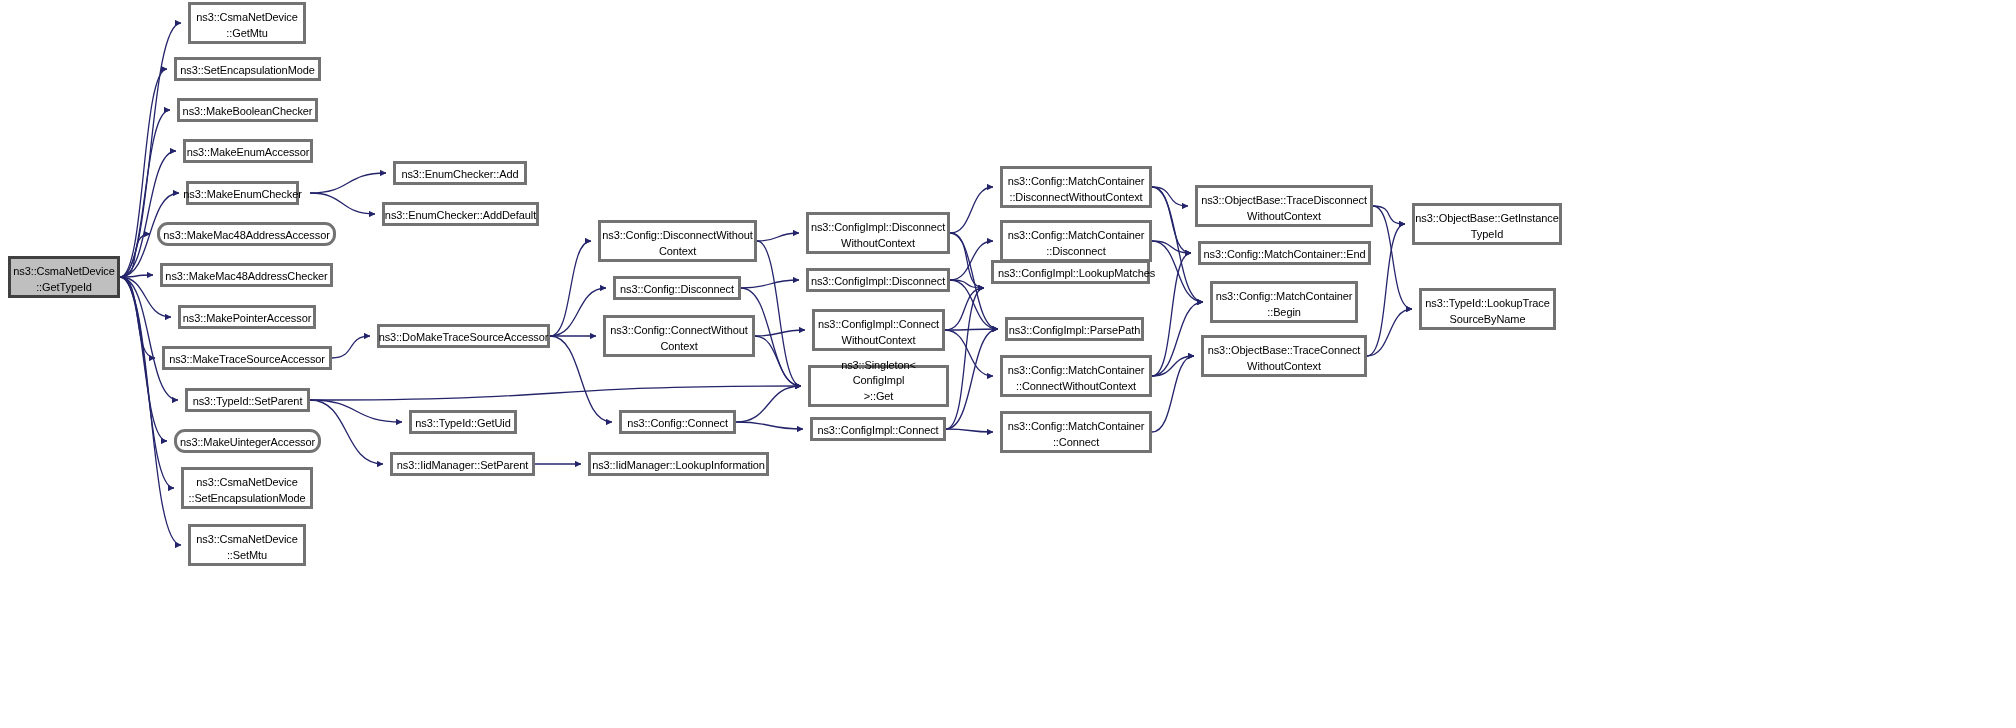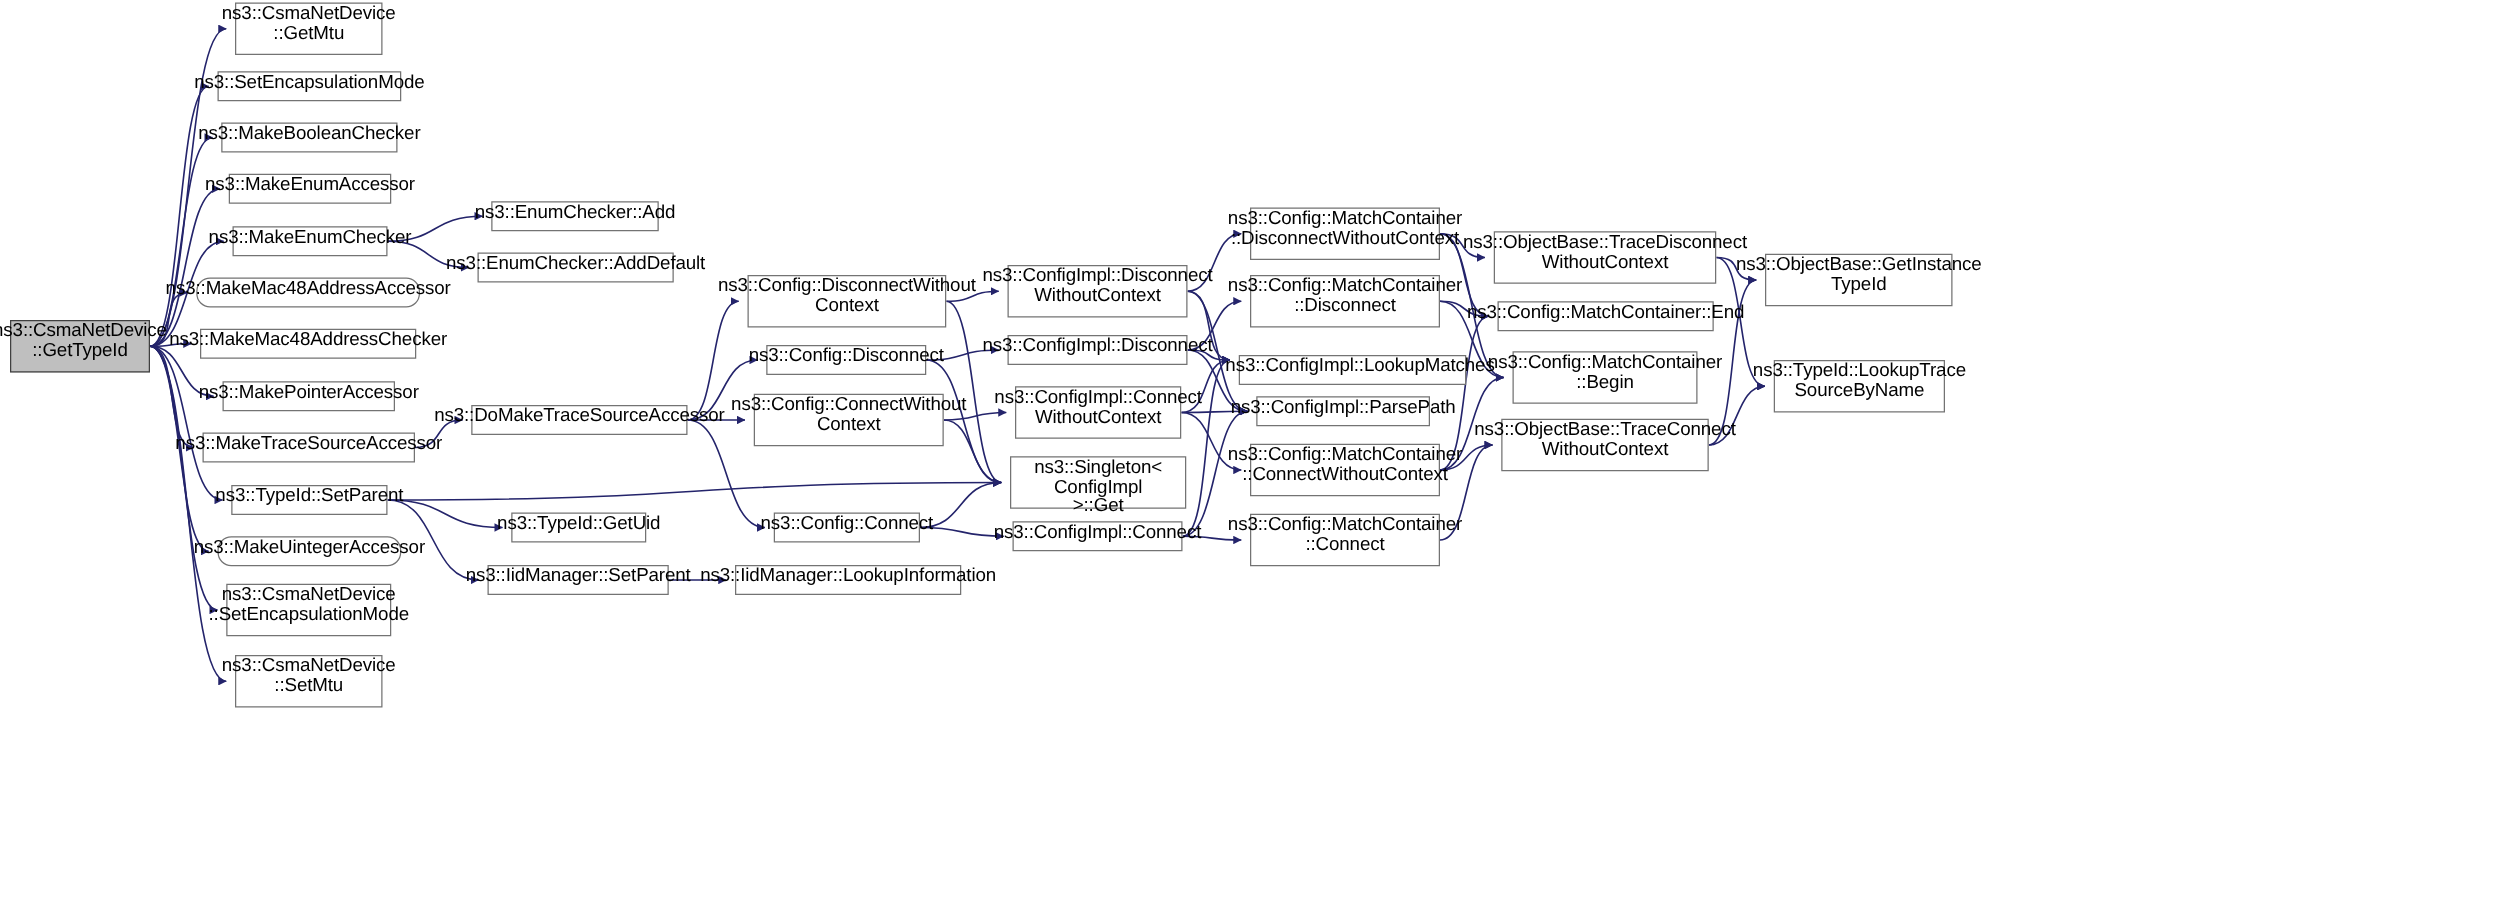--- a/index.html
+++ b/index.html
@@ -14,27 +14,27 @@
   }
   svg#edges{
     position:absolute;
     left:0; top:0;
     width:2016px; height:728px;
     pointer-events:none;
   }
   .node{
     position:absolute;
     box-sizing:border-box;
-    border:1px solid #737373;
+    border:3px solid #737373;
     background:#ffffff;
     color:#000000;
-    font-size:15px;
+    font-size:11px;
     line-height:15.5px;
     display:flex;
-    align-items:flex-start;
+    align-items:flex-end;
     justify-content:center;
     text-align:center;
     white-space:pre-line;
     letter-spacing:-0.1px;
     z-index:2;
   }
   .node.root{
     background:#bfbfbf;
     border-color:#404040;
   }
@@ -111,21 +111,21 @@
       </g>
   </svg>
   <div id="node-layer">
       <div class="node root" style="left: 8px; top: 256px; width: 112px; height: 42px;"><span class="label">ns3::CsmaNetDevice
 ::GetTypeId</span></div>
       <div class="node" style="left: 188px; top: 2px; width: 118px; height: 42px;"><span class="label">ns3::CsmaNetDevice
 ::GetMtu</span></div>
       <div class="node" style="left: 174px; top: 57px; width: 147px; height: 24px;"><span class="label">ns3::SetEncapsulationMode</span></div>
       <div class="node" style="left: 177px; top: 98px; width: 141px; height: 24px;"><span class="label">ns3::MakeBooleanChecker</span></div>
       <div class="node" style="left: 183px; top: 139px; width: 130px; height: 24px;"><span class="label">ns3::MakeEnumAccessor</span></div>
-      <div class="node" style="left: 186px; top: 181px; width: 124px; height: 24px;"><span class="label">ns3::MakeEnumChecker</span></div>
+      <div class="node" style="left: 186px; top: 181px; width: 113px; height: 24px;"><span class="label">ns3::MakeEnumChecker</span></div>
       <div class="node" style="left: 157px; top: 222px; width: 179px; height: 24px; border-radius: 11px;"><span class="label">ns3::MakeMac48AddressAccessor</span></div>
       <div class="node" style="left: 160px; top: 263px; width: 173px; height: 24px;"><span class="label">ns3::MakeMac48AddressChecker</span></div>
       <div class="node" style="left: 178px; top: 305px; width: 138px; height: 24px;"><span class="label">ns3::MakePointerAccessor</span></div>
       <div class="node" style="left: 162px; top: 346px; width: 170px; height: 24px;"><span class="label">ns3::MakeTraceSourceAccessor</span></div>
       <div class="node" style="left: 185px; top: 388px; width: 125px; height: 24px;"><span class="label">ns3::TypeId::SetParent</span></div>
       <div class="node" style="left: 174px; top: 429px; width: 147px; height: 24px; border-radius: 11px;"><span class="label">ns3::MakeUintegerAccessor</span></div>
       <div class="node" style="left: 181px; top: 467px; width: 132px; height: 42px;"><span class="label">ns3::CsmaNetDevice
 ::SetEncapsulationMode</span></div>
       <div class="node" style="left: 188px; top: 524px; width: 118px; height: 42px;"><span class="label">ns3::CsmaNetDevice
 ::SetMtu</span></div>
@@ -146,21 +146,21 @@
       <div class="node" style="left: 806px; top: 268px; width: 144px; height: 24px;"><span class="label">ns3::ConfigImpl::Disconnect</span></div>
       <div class="node" style="left: 812px; top: 309px; width: 133px; height: 42px;"><span class="label">ns3::ConfigImpl::Connect
 WithoutContext</span></div>
       <div class="node" style="left: 808px; top: 365px; width: 141px; height: 42px;"><span class="label">ns3::Singleton&lt; ConfigImpl
 &gt;::Get</span></div>
       <div class="node" style="left: 810px; top: 417px; width: 136px; height: 24px;"><span class="label">ns3::ConfigImpl::Connect</span></div>
       <div class="node" style="left: 1000px; top: 166px; width: 152px; height: 42px;"><span class="label">ns3::Config::MatchContainer
 ::DisconnectWithoutContext</span></div>
       <div class="node" style="left: 1000px; top: 220px; width: 152px; height: 42px;"><span class="label">ns3::Config::MatchContainer
 ::Disconnect</span></div>
-      <div class="node" style="left: 991px; top: 284px; width: 182px; height: 24px; padding-left: 12px;"><span class="label">ns3::ConfigImpl::LookupMatches</span></div>
+      <div class="node" style="left: 991px; top: 260px; width: 159px; height: 24px; padding-left: 12px;"><span class="label">ns3::ConfigImpl::LookupMatches</span></div>
       <div class="node" style="left: 1005px; top: 317px; width: 139px; height: 24px;"><span class="label">ns3::ConfigImpl::ParsePath</span></div>
       <div class="node" style="left: 1000px; top: 355px; width: 152px; height: 42px;"><span class="label">ns3::Config::MatchContainer
 ::ConnectWithoutContext</span></div>
       <div class="node" style="left: 1000px; top: 411px; width: 152px; height: 42px;"><span class="label">ns3::Config::MatchContainer
 ::Connect</span></div>
       <div class="node" style="left: 1195px; top: 185px; width: 178px; height: 42px;"><span class="label">ns3::ObjectBase::TraceDisconnect
 WithoutContext</span></div>
       <div class="node" style="left: 1198px; top: 241px; width: 173px; height: 24px;"><span class="label">ns3::Config::MatchContainer::End</span></div>
       <div class="node" style="left: 1210px; top: 281px; width: 148px; height: 42px;"><span class="label">ns3::Config::MatchContainer
 ::Begin</span></div>

